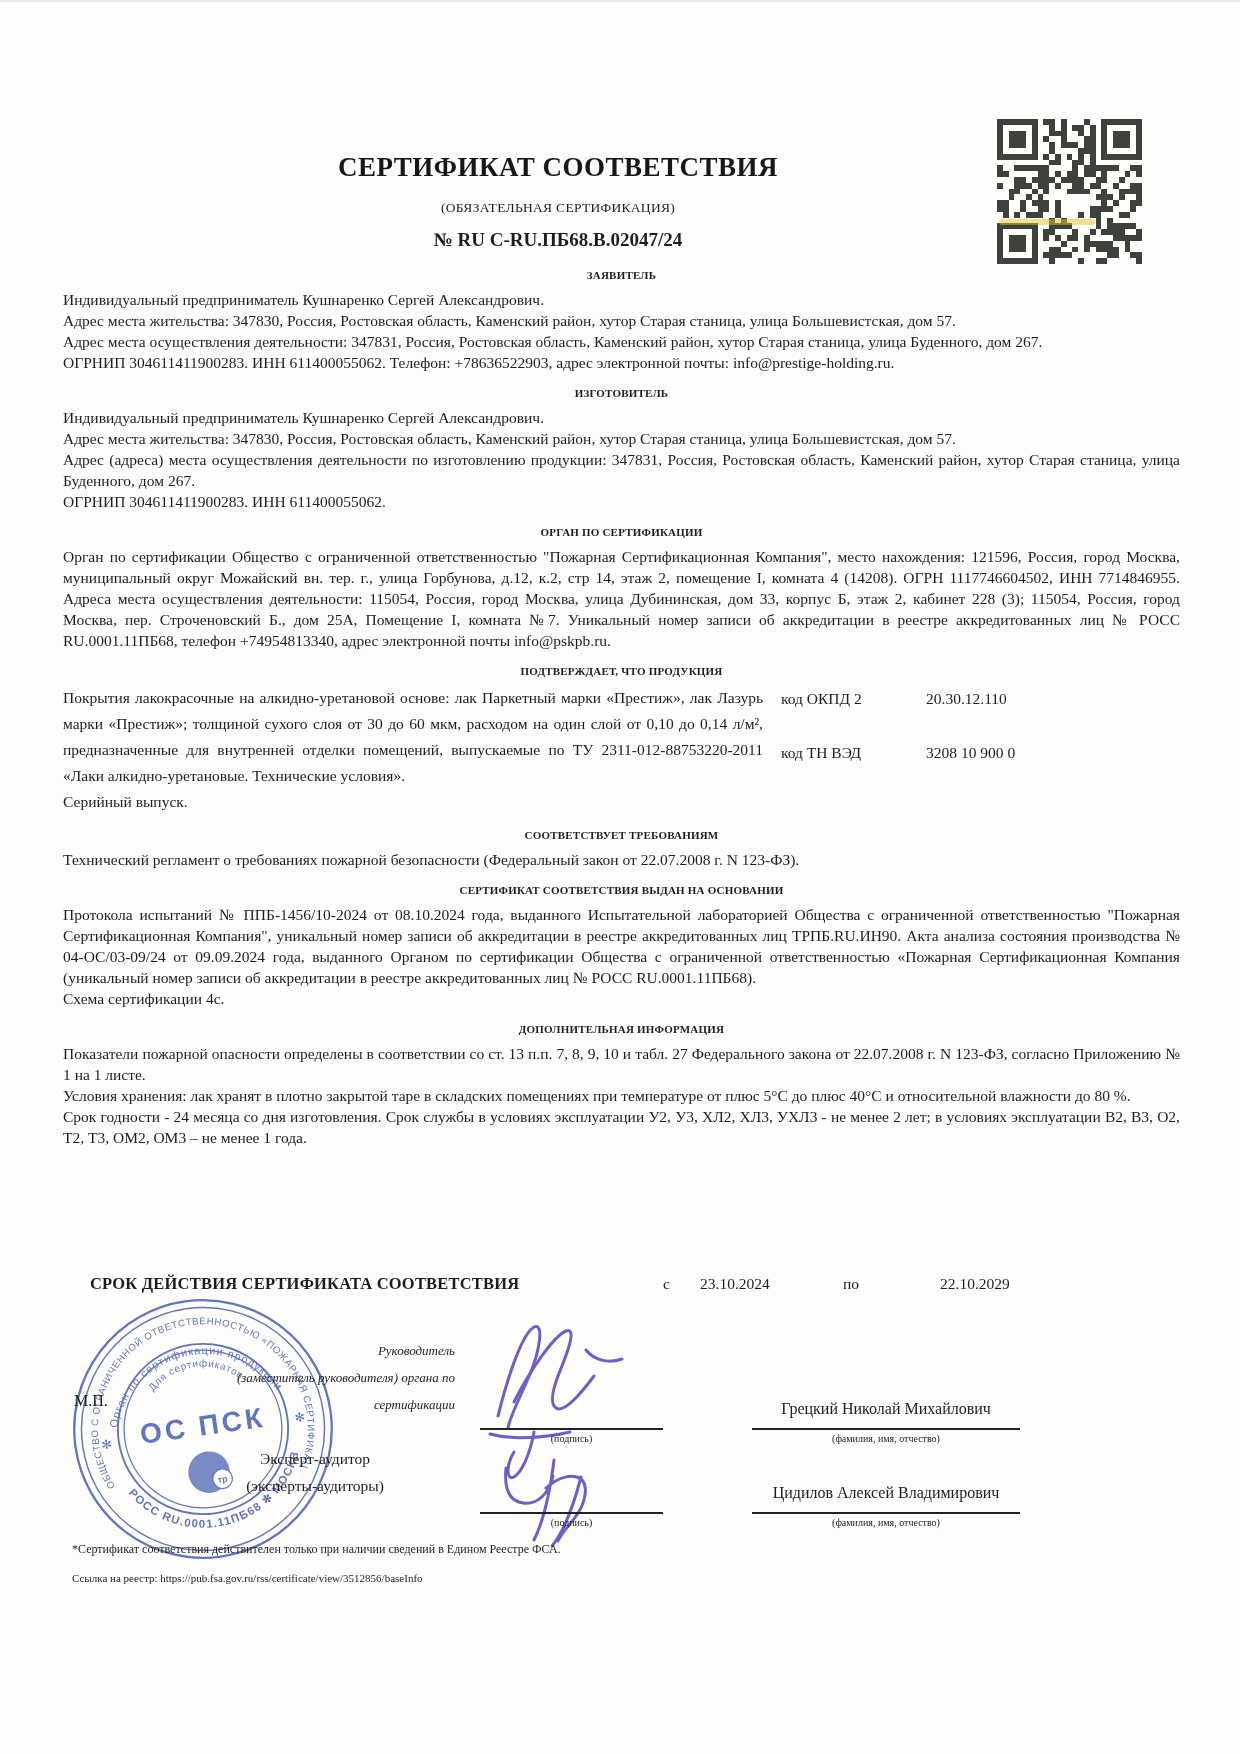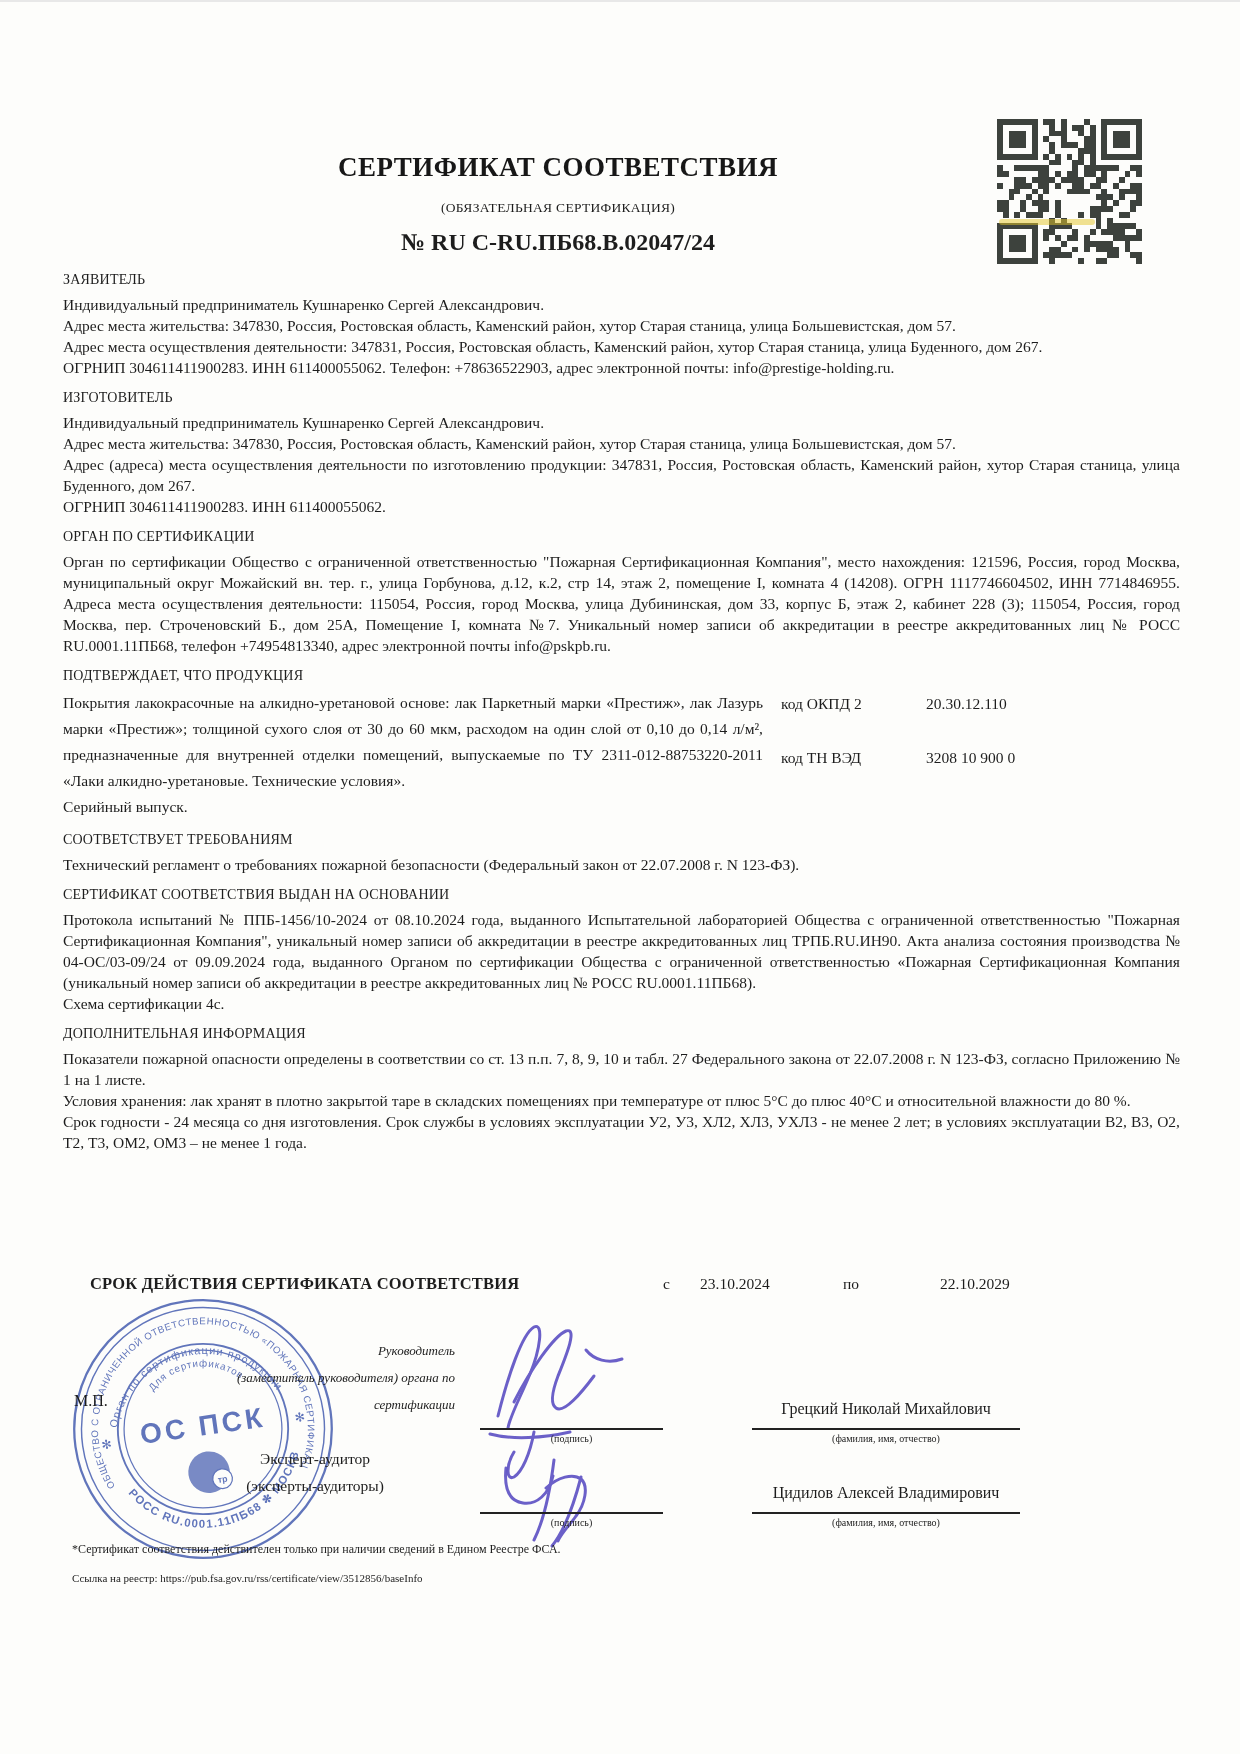--- a/index.html
+++ b/index.html
@@ -15,24 +15,24 @@
   .content{
     position:absolute;left:63px;top:0;width:1117px;
   }
   
   .header-block{width:990px;margin-top:150px;text-align:center;}
   .doc-title{
     margin:0;font-size:27px;font-weight:bold;letter-spacing:.5px;
     color:#171717;
   }
   .doc-subtitle{margin-top:17px;font-size:13.5px;letter-spacing:.3px;}
-  .doc-number{margin-top:13px;font-size:24px;font-weight:bold;}
+  .doc-number{margin-top:13px;font-size:19px;font-weight:bold;}
   
   .sec h2{
-    margin:8px 0 2px;font-size:14px;font-weight:normal;letter-spacing:.2px;line-height:24px;
+    margin:8px 0 2px;font-size:11px;font-weight:bold;letter-spacing:.2px;line-height:24px;text-align:center;
   }
   .sec p{margin:0;font-size:15.5px;line-height:21px;text-align:justify;}
   .sec.first h2{margin-top:12px;}
   
   .product-wrap{position:relative;}
   .product-desc{width:700px;}
   .sec .product-desc, .sec .product-serial{line-height:26px;}
   .code-row{position:absolute;left:700px;width:417px;top:2px;font-size:15.5px;line-height:24px;}
   .code-row.second{top:56px;}
   .code-label{position:absolute;left:18px;white-space:nowrap;}

